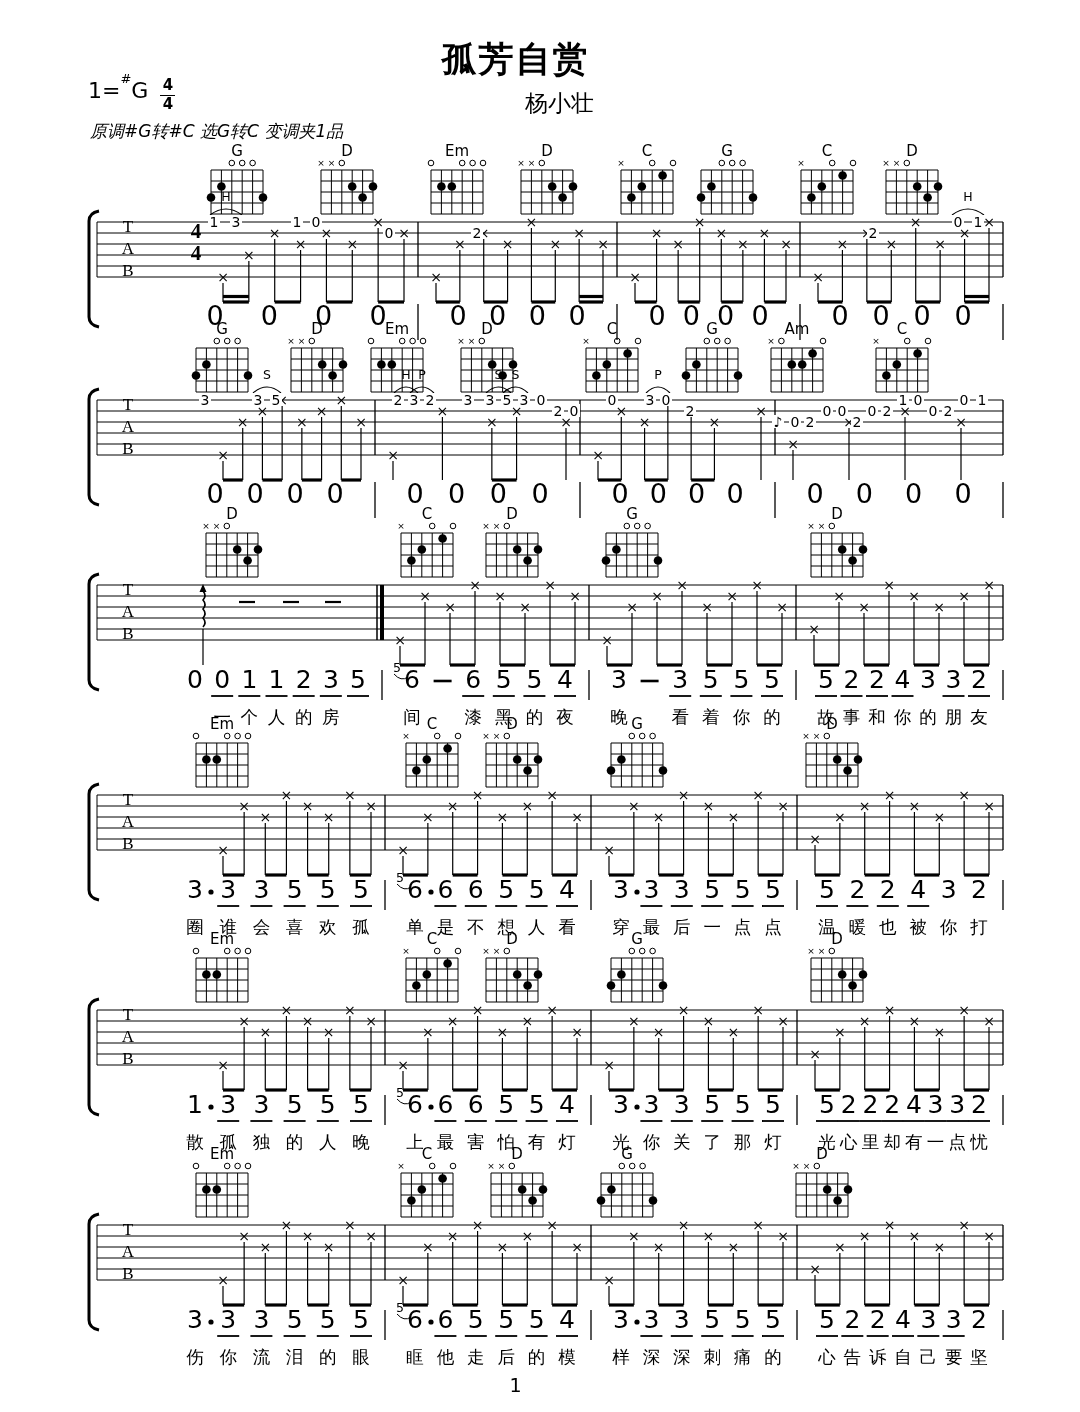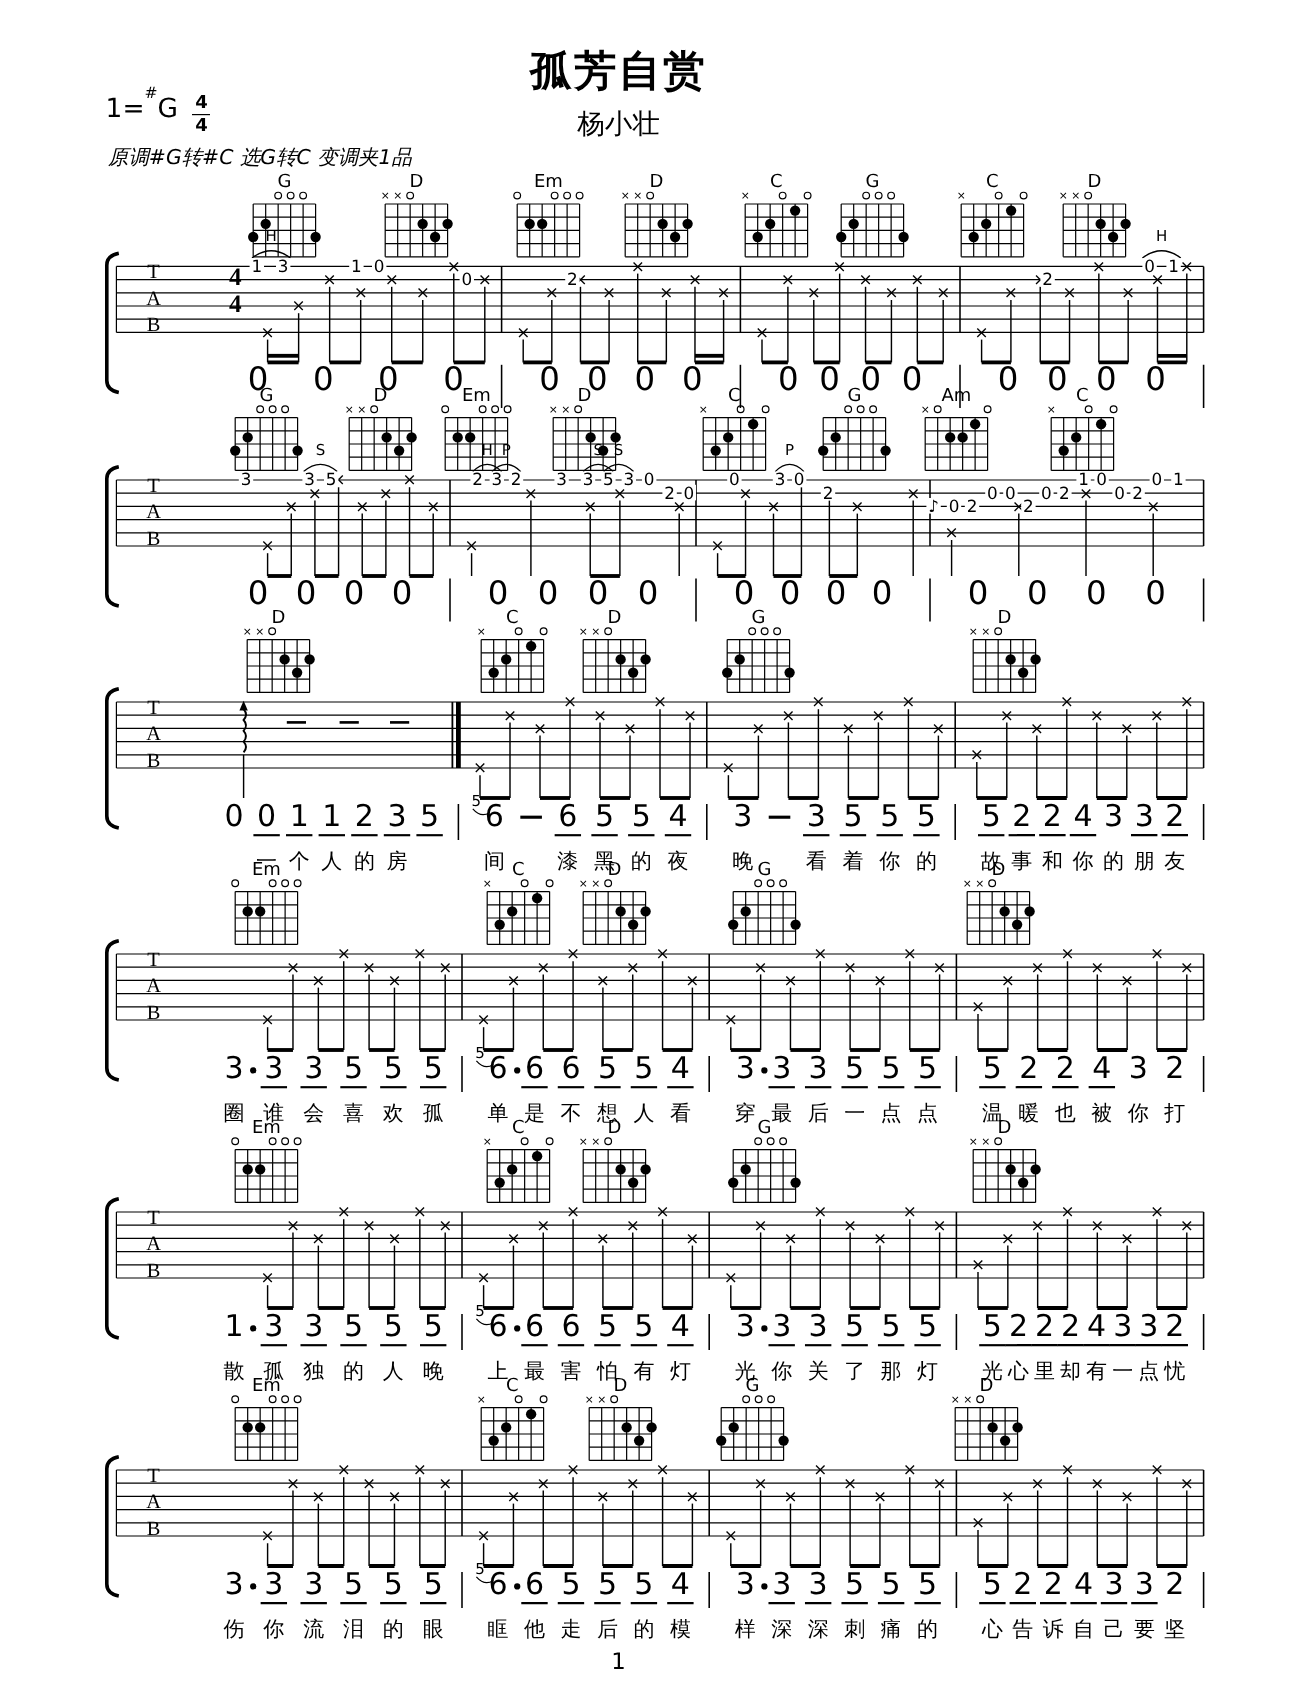--- a/index.html
+++ b/index.html
@@ -1,20 +1,20 @@
 <!DOCTYPE html>
 <html><head>
 <meta charset="utf-8">
 <style>
   html,body{margin:0;padding:0;background:#fff;}
   #page{position:relative;width:1031px;height:1412px;background:#ffffff;overflow:hidden;
         font-family:"DejaVu Sans","Liberation Sans",sans-serif;color:#000;}
   #title{position:absolute;left:0;top:36px;width:100%;text-align:center;
          font-size:35px;font-weight:bold;letter-spacing:2px;}
-  #artist{position:absolute;left:0;top:88px;width:100%;text-align:center;font-size:23px;}
+  #artist{position:absolute;left:0;top:88px;width:100%;text-align:center;font-size:23px;padding-left:44px;}
   #keysig{position:absolute;left:88px;top:78px;font-size:22px;display:flex;align-items:flex-start;gap:6px;}
   #keysig sup{font-size:13px;position:relative;top:-7px;}
   .frac{display:inline-flex;flex-direction:column;align-items:center;line-height:1;font-size:15px;font-weight:bold;margin-left:6px;}
   .frac .fbar{width:15px;border-top:1.6px solid #000;margin:1.5px 0;}
   #transpose{position:absolute;left:90px;top:120px;font-size:17px;font-style:italic;}
   #pageno{position:absolute;left:0;top:1374px;width:100%;text-align:center;font-size:19px;}
   #score{position:absolute;left:0;top:0;}
 </style>
 </head>
 <body>

